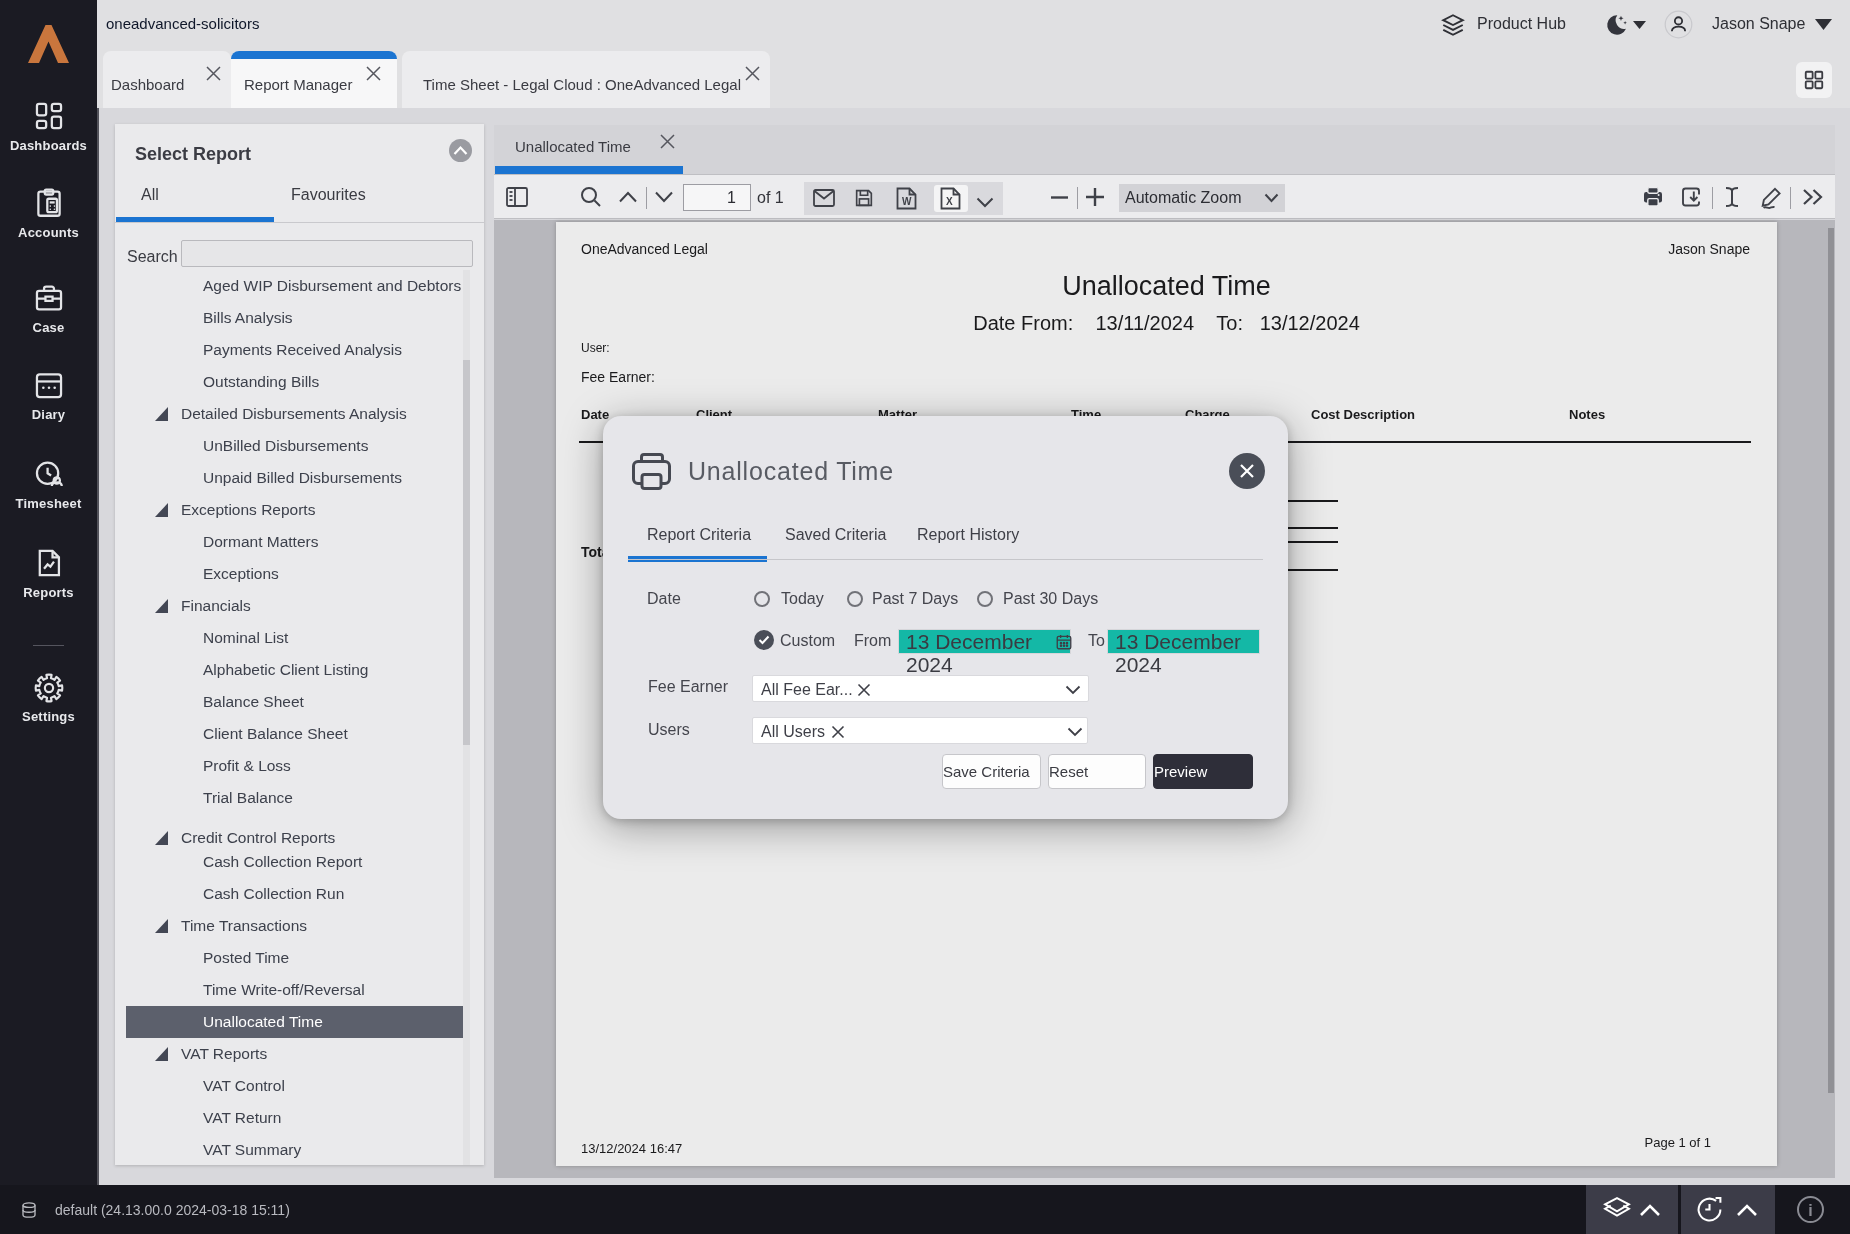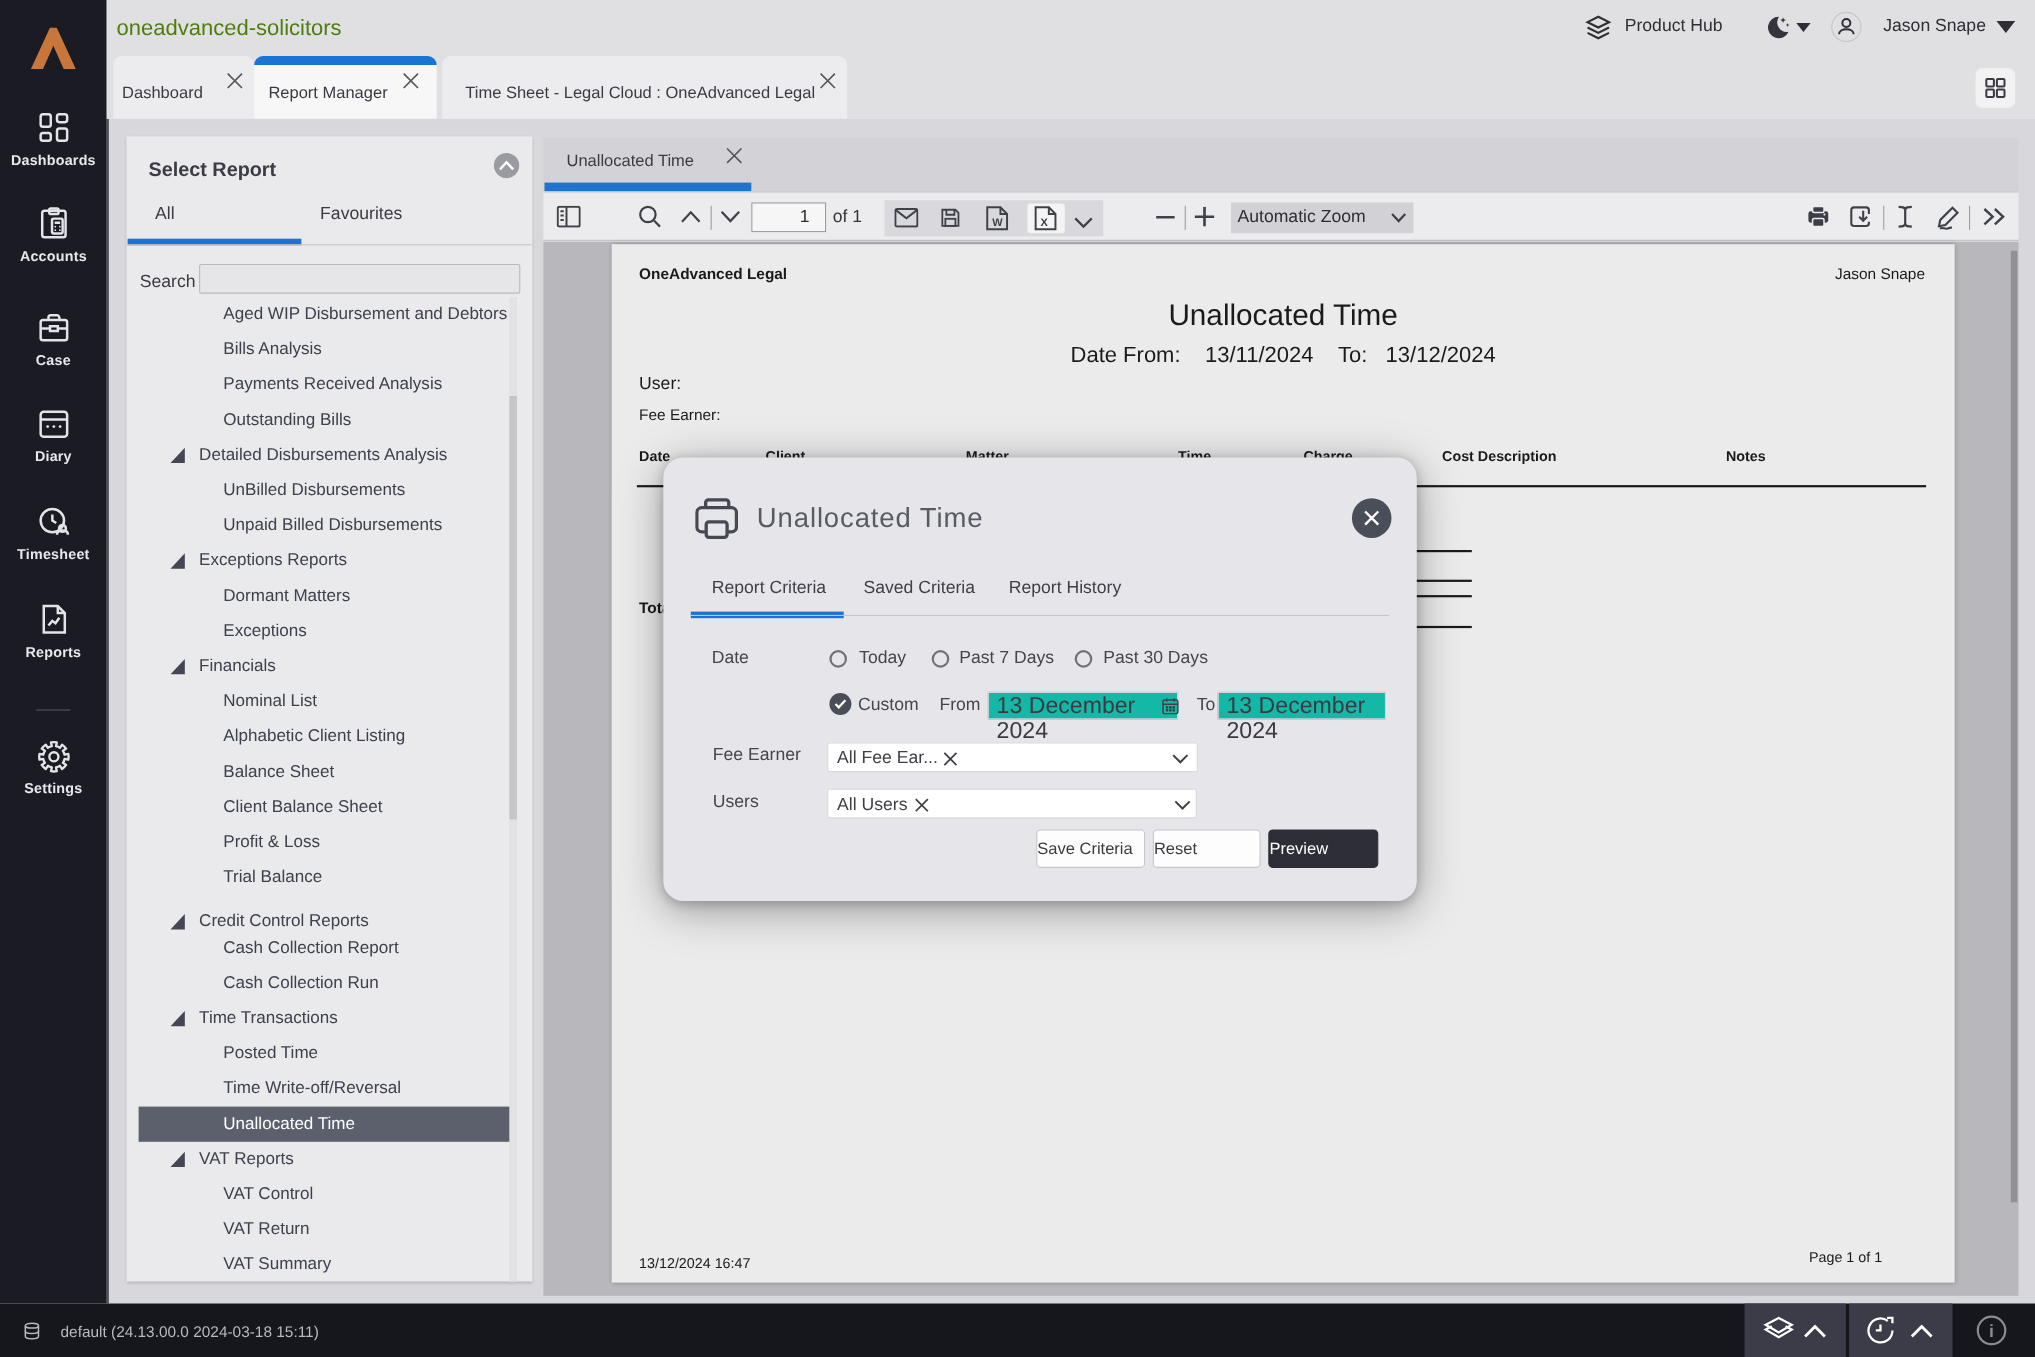--- a/index.html
+++ b/index.html
@@ -9,21 +9,21 @@
 
 
 #sidebar { left:0; top:0; width:97px; height:1185px; background:#1b1b23; }
 .navitem { position:absolute; width:97px; text-align:center; color:#e3e4e7; }
 .navitem .lbl { font-size:13px; font-weight:700; color:#e8e9ec; margin-top:5px; letter-spacing:0.2px;}
 .navitem svg { display:block; margin:0 auto; }
 #sb-divider { position:absolute; left:33px; top:645px; width:31px; height:1px; background:#55555e; }
 
 
 #topbar { left:97px; top:0; width:1753px; height:49px; background:#e0e0e2; }
-#crumb { position:absolute; left:9px; top:15px; font-size:20px; color:#4d7c0f; }
+#crumb { position:absolute; left:9px; top:15px; font-size:15px; color:#0f172a; }
 .tb-ico { position:absolute; top:12px; }
 #producthub { position:absolute; left:1380px; top:15px; font-size:16px; color:#2e2f35; }
 #jasonname { position:absolute; left:1615px; top:15px; font-size:16px; color:#2e2f35; }
 
 
 #tabbar { left:97px; top:49px; width:1753px; height:59px; background:#e0e0e2; }
 .wtab { position:absolute; top:2px; height:57px; background:#ececee; border-radius:8px 8px 0 0; }
 .wtab.active { background:#f7f7f8; }
 .wtab .blue { position:absolute; left:0; top:0; width:100%; height:8px; background:#1b74d1; border-radius:8px 8px 0 0; }
 .wtab .t { position:absolute; left:13px; top:25px; font-size:15px; color:#3a3b42; white-space:nowrap; }
@@ -430,25 +430,25 @@
           <path d="M15 2.8 l4.6 4.6 L8.5 18.5 l-5.8 1.2 1.2-5.8 z"></path>
           <path d="M3.5 21.8 c2.2-1.6 4.2 0.6 6.4 0.1 c1.6-0.4 2.6-1.2 4.6-0.9"></path>
         </svg>
         <div class="tdiv" style="left:1296px"></div>
         <svg class="abs" style="left:1308px;top:13px" width="22" height="18" viewBox="0 0 22 18">
             <path d="M2 2 L9.5 9 L2 16 M11.5 2 L19 9 L11.5 16" stroke="#3f4148" stroke-width="2.2" fill="none"></path>
           </svg>
       </div>
       <div id="pdfarea">
         <div id="pdfpage">
-          <div class="pdftxt" style="left:25px;top:19px;font-size:14px;font-weight:700;">OneAdvanced Legal</div>
+          <div class="pdftxt" style="left:25px;top:19px;font-size:14px;font-weight:400;">OneAdvanced Legal</div>
           <div class="pdftxt" style="right:27px;top:19px;font-size:14px;">Jason Snape</div>
           <div class="pdftxt" id="pdftitle">Unallocated Time</div>
           <div class="pdftxt" id="pdfdates">Date From:&nbsp;&nbsp;&nbsp;&nbsp;13/11/2024&nbsp;&nbsp;&nbsp;&nbsp;To:&nbsp;&nbsp;&nbsp;13/12/2024</div>
-          <div class="pdftxt" style="left:25px;top:119px;font-size:16px;">User:</div>
+          <div class="pdftxt" style="left:25px;top:119px;font-size:12px;">User:</div>
           <div class="pdftxt" style="left:25px;top:147px;font-size:14px;">Fee Earner:</div>
           <div class="pdftxt phead" style="left:25px;top:185px;">Date</div>
           <div class="pdftxt phead" style="left:140px;top:185px;">Client</div>
           <div class="pdftxt phead" style="left:322px;top:185px;">Matter</div>
           <div class="pdftxt phead" style="left:515px;top:185px;">Time</div>
           <div class="pdftxt phead" style="left:629px;top:185px;">Charge</div>
           <div class="pdftxt phead" style="left:755px;top:185px;">Cost Description</div>
           <div class="pdftxt phead" style="left:1013px;top:185px;">Notes</div>
           <div id="pline"></div>
           <div class="pdftxt" style="left:25px;top:322px;font-size:14px;font-weight:700;">Total</div>

